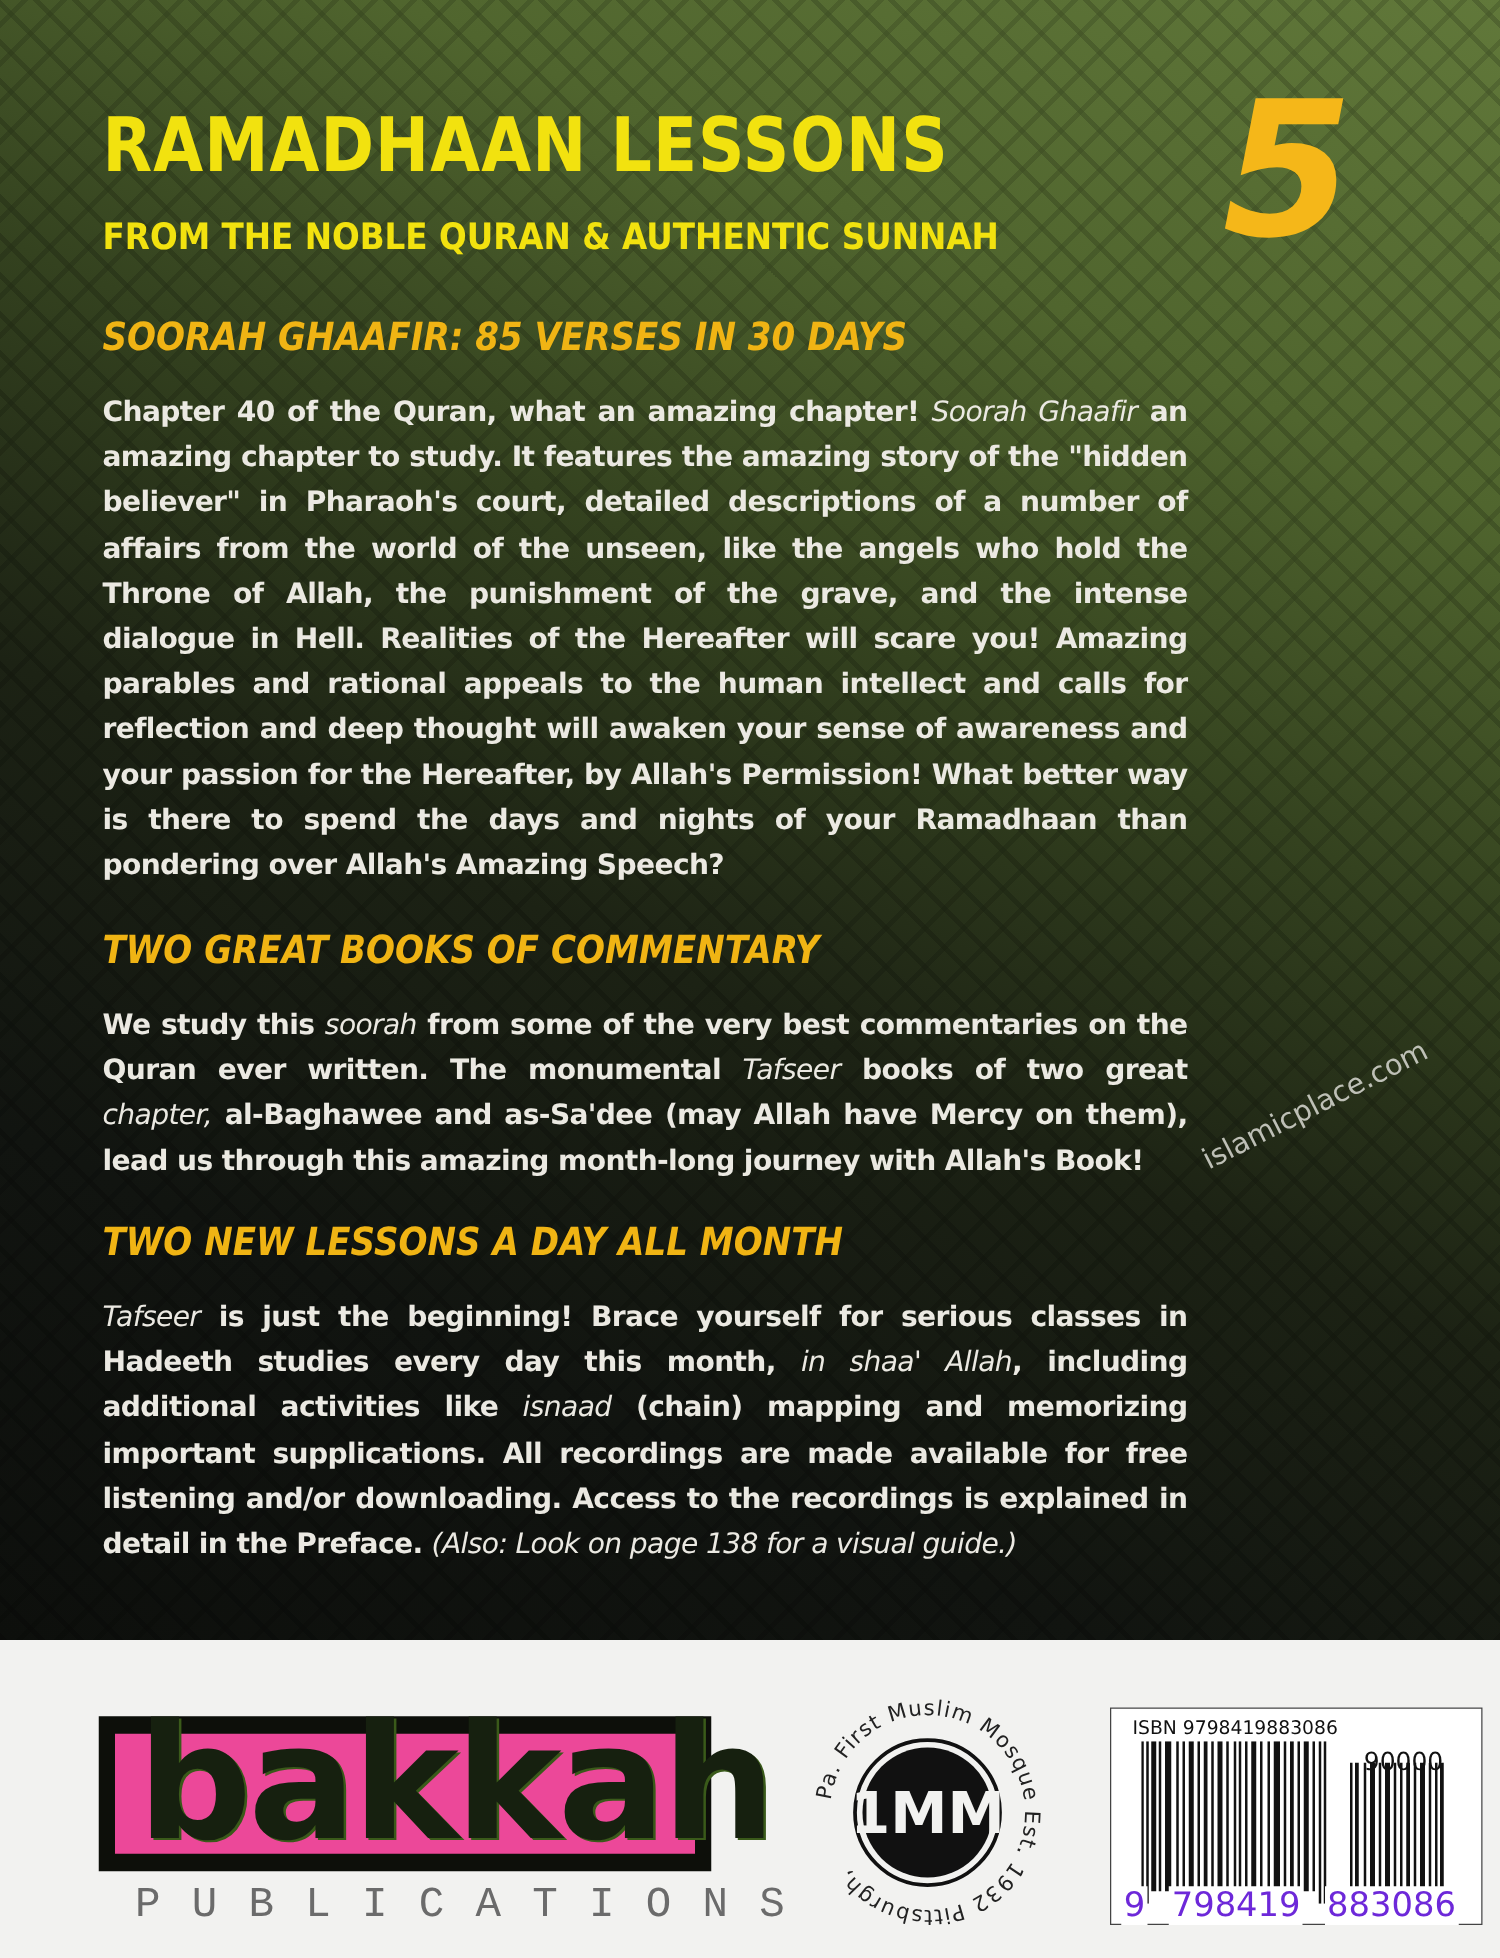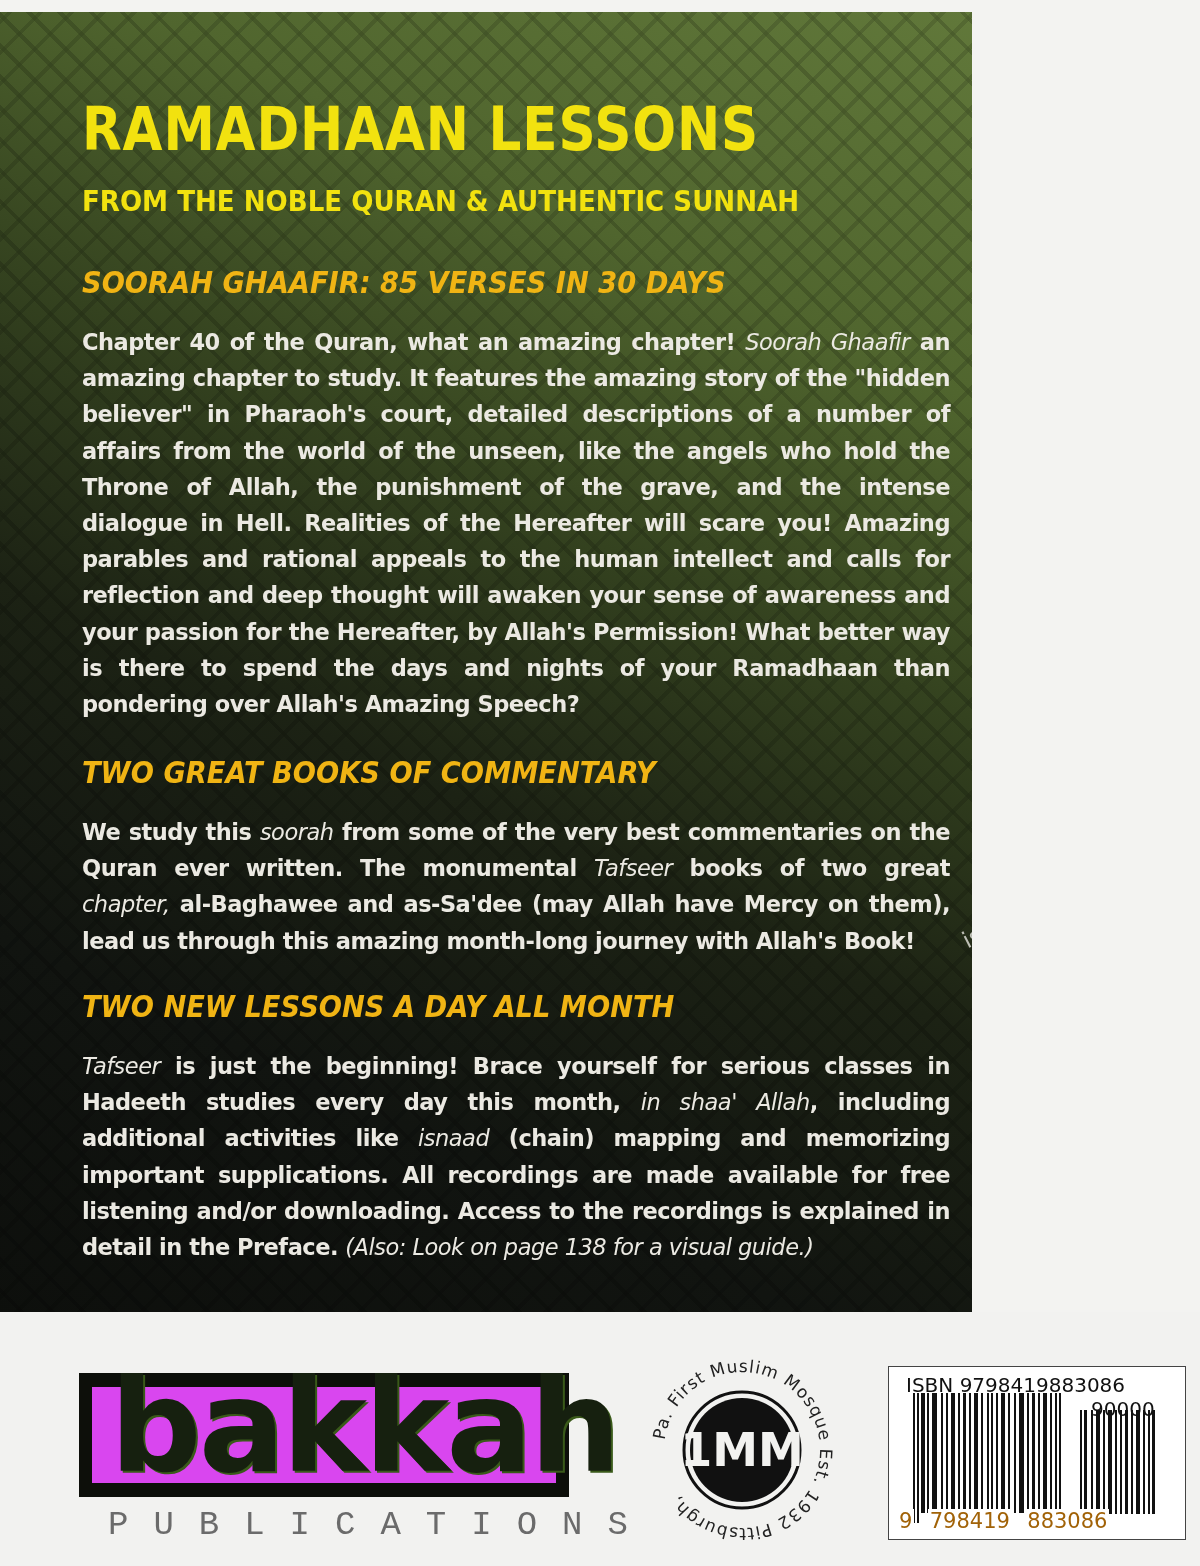--- a/index.html
+++ b/index.html
@@ -2,21 +2,21 @@
 <html><head>
 <meta charset="utf-8">
 <style>
   html, body { margin:0; padding:0; }
   body {
     width:1200px; height:1566px; overflow:hidden; position:relative;
     font-family: "Liberation Sans", "DejaVu Sans", sans-serif;
     background:#f3f3f1;
   }
   .cover {
-    position:absolute; left:0; top:12px; width:972px; height:1312px; overflow:hidden;
+    position:absolute; left:0; top:0; width:1200px; height:1312px; overflow:hidden;
     background:
       linear-gradient(205deg, #61783a 0%, #50652e 22%, #34421f 40%, #1c2214 58%, #111410 78%, #0d0f0c 100%);
   }
   .cover .pattern {
     position:absolute; inset:0; opacity:0.28;
     background-image:
       repeating-linear-gradient(45deg, rgba(0,0,0,0.55) 0 4px, transparent 4px 22px),
       repeating-linear-gradient(-45deg, rgba(0,0,0,0.45) 0 4px, transparent 4px 22px);
   }
   .title {
@@ -56,44 +56,44 @@
     position:absolute; left:958px; top:918px;
     color:#cfd0c8; font-family:"DejaVu Sans", sans-serif; font-size:23px;
     transform:rotate(-27deg); transform-origin:left top; white-space:nowrap; opacity:0.9;
   }
   .bottom { position:absolute; left:0; top:1312px; width:1200px; height:254px; background:#f2f2f0; }
   .bakkah-box {
     position:absolute; left:79px; top:1373px; width:490px; height:124px;
     background:#0d0f0a; 
   }
   .bakkah-inner {
-    position:absolute; left:13px; top:14px; right:13px; bottom:14px; background:#d946ef;text-decoration:underline;
+    position:absolute; left:13px; top:14px; right:13px; bottom:14px; background:#ec4899;text-decoration:underline;
   }
   .bakkah-word {
     position:absolute; left:18px; top:-30px;
     font-family:"DejaVu Sans", sans-serif; font-weight:bold; font-size:128px; line-height:140px;
     color:#16200f; letter-spacing:-3px; white-space:nowrap;
     text-shadow: 2px 2px 0 #3a5a1a;
   }
   .publications {
     position:absolute; left:108px; top:1506px;
     font-family:Liberation Mono, monospace; font-size:34px; letter-spacing:25px; color:#6b6b6b;
   }
   .mosque-seal {
     position:absolute; left:642px; top:1350px; width:200px; height:200px;
   }
   .barcode-box {
     position:absolute; left:888px; top:1366px; width:296px; height:172px;
     background:#fff; border:1px solid #444;
   }
-  .isbn-label { position:absolute; left:17px; top:6px; font-size:20px; color:#111; font-family:"DejaVu Sans", sans-serif; }
+  .isbn-label { position:absolute; left:17px; top:6px; font-size:15px; color:#111; font-family:"DejaVu Sans", sans-serif; }
   .addon-num { position:absolute; left:202px; top:30px; font-size:20px; color:#111; font-family:"DejaVu Sans", sans-serif; }
   .bars-main { position:absolute; left:24px; top:26px; }
   .bars-addon { position:absolute; left:191px; top:43px; }
-  .bc-digits { position:absolute; left:8px; top:142px; font-size:21px; color:#a16207; font-family:"DejaVu Sans", sans-serif; background:transparent; }
+  .bc-digits { position:absolute; left:8px; top:142px; font-size:27px; color:#6d28d9; font-family:"DejaVu Sans", sans-serif; background:transparent; }
   .bc-digits span { background:#fff; padding:0 2px; }
 </style>
 </head>
 <body>
 
 <div class="cover">
   <div class="pattern"></div>
 
   <div class="title">RAMADHAAN LESSONS</div>
   <div class="subtitle">FROM THE NOBLE QURAN &amp; AUTHENTIC SUNNAH</div>

